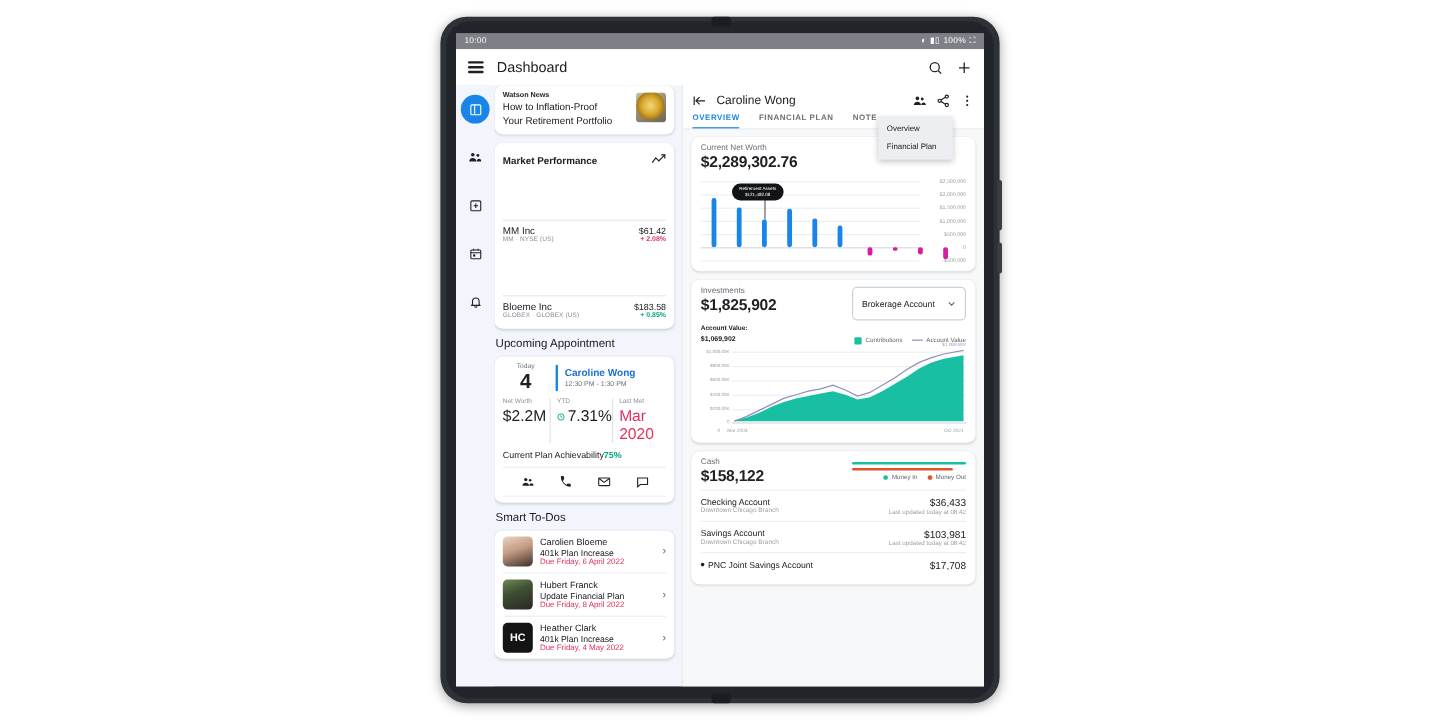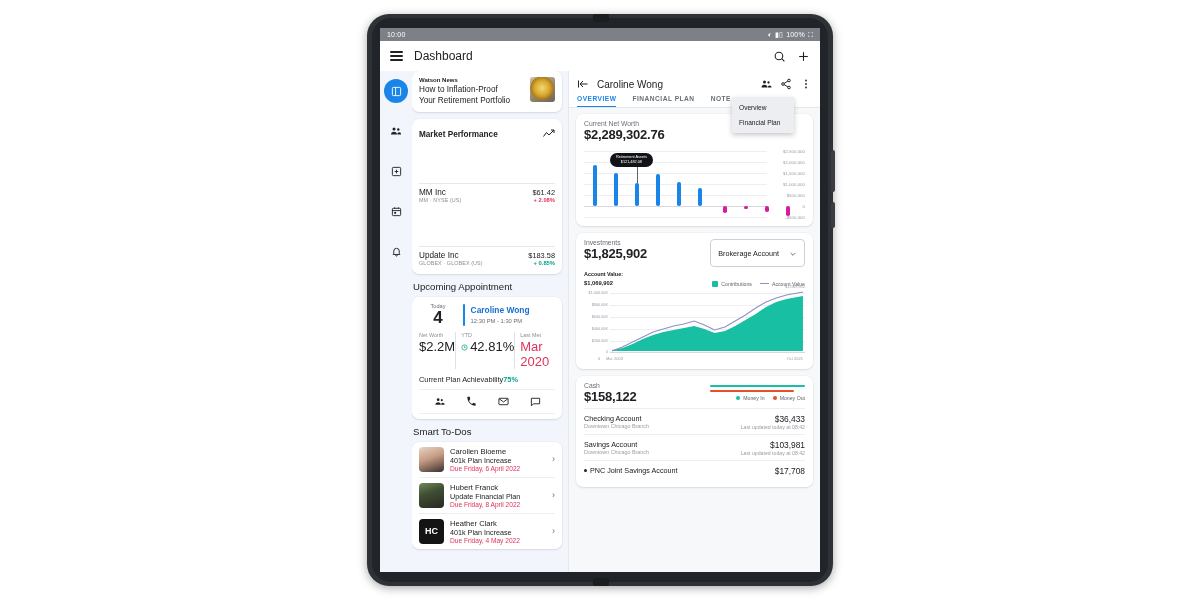--- a/index.html
+++ b/index.html
@@ -420,21 +420,21 @@
             <span class="stock-name">MM Inc</span>
             <span class="stock-price">$61.42</span>
           </div>
           <div class="stock-line">
             <span class="stock-sub">MM · NYSE (US)</span>
             <span class="stock-chg chg-down">+ 2.08%</span>
           </div>
         </div>
         <div class="stock-row">
           <div class="stock-line">
-            <span class="stock-name">Update Inc</span>
+            <span class="stock-name">Bloeme Inc</span>
             <span class="stock-price">$183.58</span>
           </div>
           <div class="stock-line">
             <span class="stock-sub">GLOBEX · GLOBEX (US)</span>
             <span class="stock-chg chg-up">+ 0.85%</span>
           </div>
         </div>
       </div>
 
       <div class="section-title">Upcoming Appointment</div>
@@ -458,21 +458,21 @@
           </div>
           <div class="metric">
             <div class="metric-label">YTD</div>
             <div class="metric-value">
               <span>
                 <svg width="7" height="7" viewBox="0 0 24 24" fill="none" stroke="#00a389" stroke-width="2.5">
                     <circle cx="12" cy="12" r="9"></circle>
                     <polyline points="12,7 12,12 16,13"></polyline>
                   </svg>
               </span>
-              <span>42.81%</span>
+              <span>7.31%</span>
             </div>
           </div>
           <div class="metric">
             <div class="metric-label">Last Met</div>
             <div class="metric-value accent">Mar 2020</div>
           </div>
         </div>
         <div id="achieve-row">
           <span id="achieve-label">Current Plan Achievability</span>
           <span id="achieve-value">75%</span>

